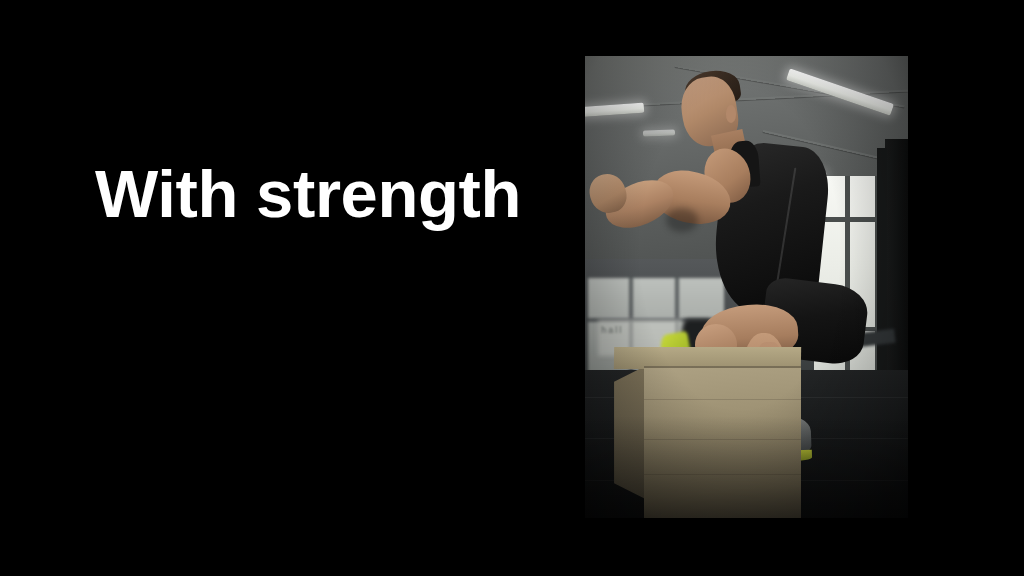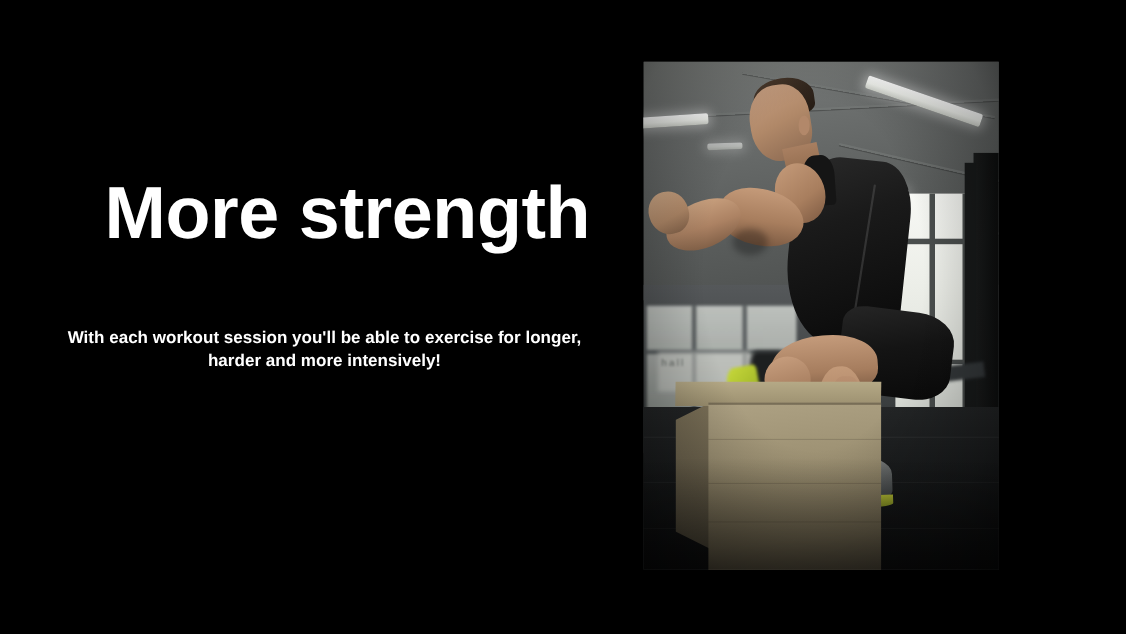--- a/index.html
+++ b/index.html
@@ -387,23 +387,22 @@
     pointer-events:none;
   }
 </style>
 </head>
 <body>
 
 <div class="slide">
 
   <div class="text-col">
 
-    <h1 class="slide-title">More strength</h1>
-
-    <p class="slide-body">With each workout session you'll be able to exercise for longer, harder and more intensively!</p>
+    <h1 class="slide-title">With strength</h1>
+
   </div>
 
   <div class="photo-frame">
     <div class="photo">
 
       <div class="ph-ceiling"></div>
       <div class="beam b1"></div>
       <div class="beam b2"></div>
       <div class="beam b3"></div>
       <div class="beam b4"></div>

